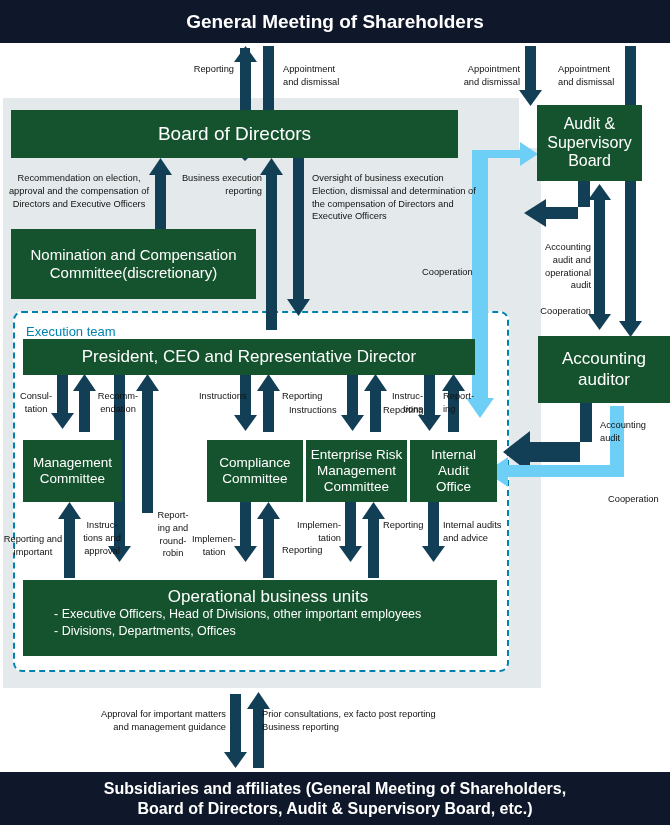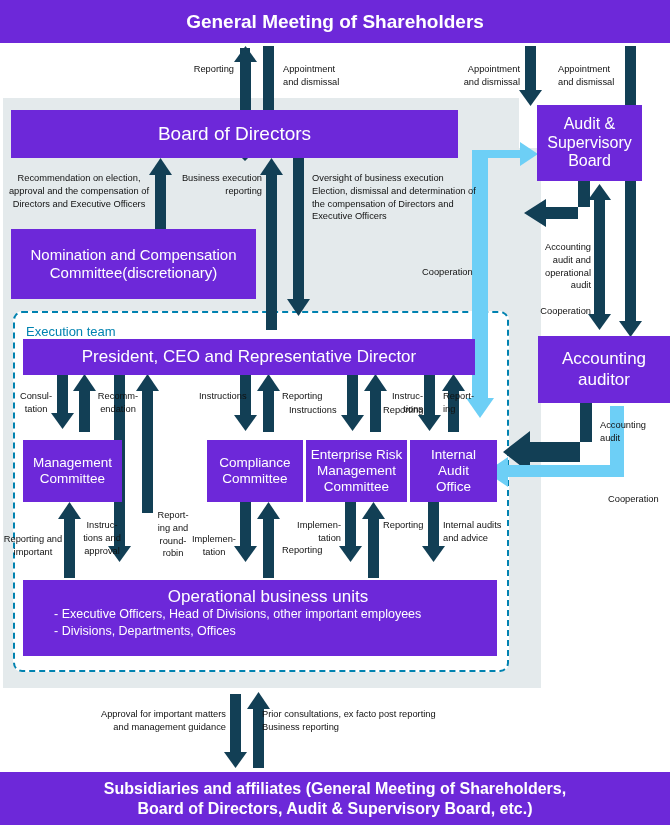--- a/index.html
+++ b/index.html
@@ -11,32 +11,32 @@
     position:relative;
     width:670px;
     height:825px;
     overflow:hidden;
     background:#ffffff;
   }
   .abs{position:absolute;}
   
   .box{
     position:absolute;
-    background:#6d28d9;
+    background:#14532d;
     color:#ffffff;
     display:flex;
     align-items:center;
     justify-content:center;
     text-align:center;
     line-height:1.18;
     box-sizing:border-box;
   }
   .band{
     position:absolute;
-    background:#6d28d9;
+    background:#0f172a;
     color:#fff;
     display:flex;
     align-items:center;
     justify-content:center;
     text-align:center;
     font-size:18px;
     font-weight:bold;
     line-height:1.25;
   }
   

